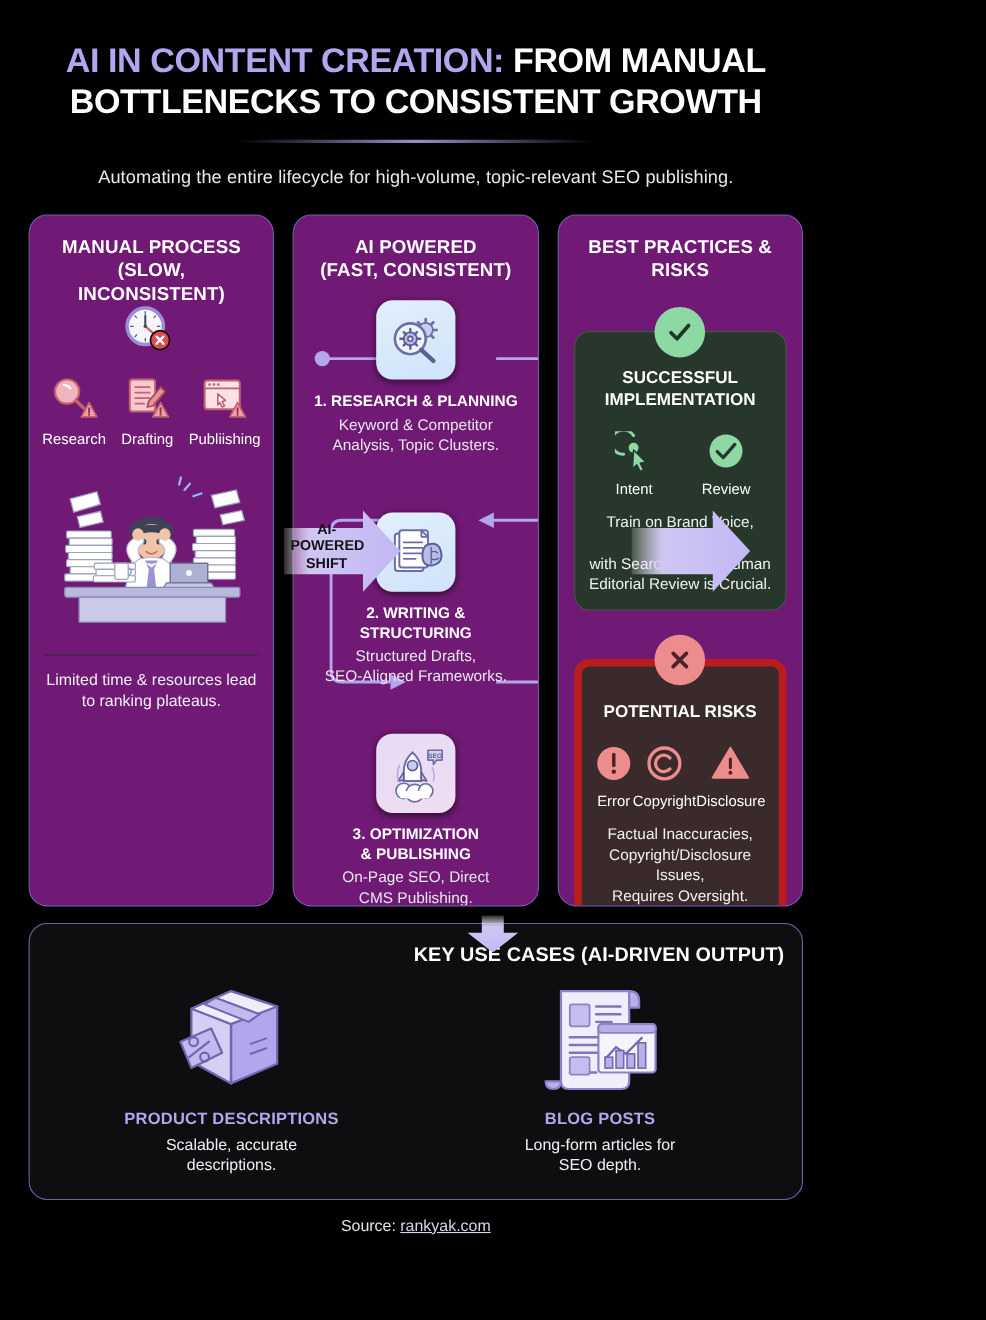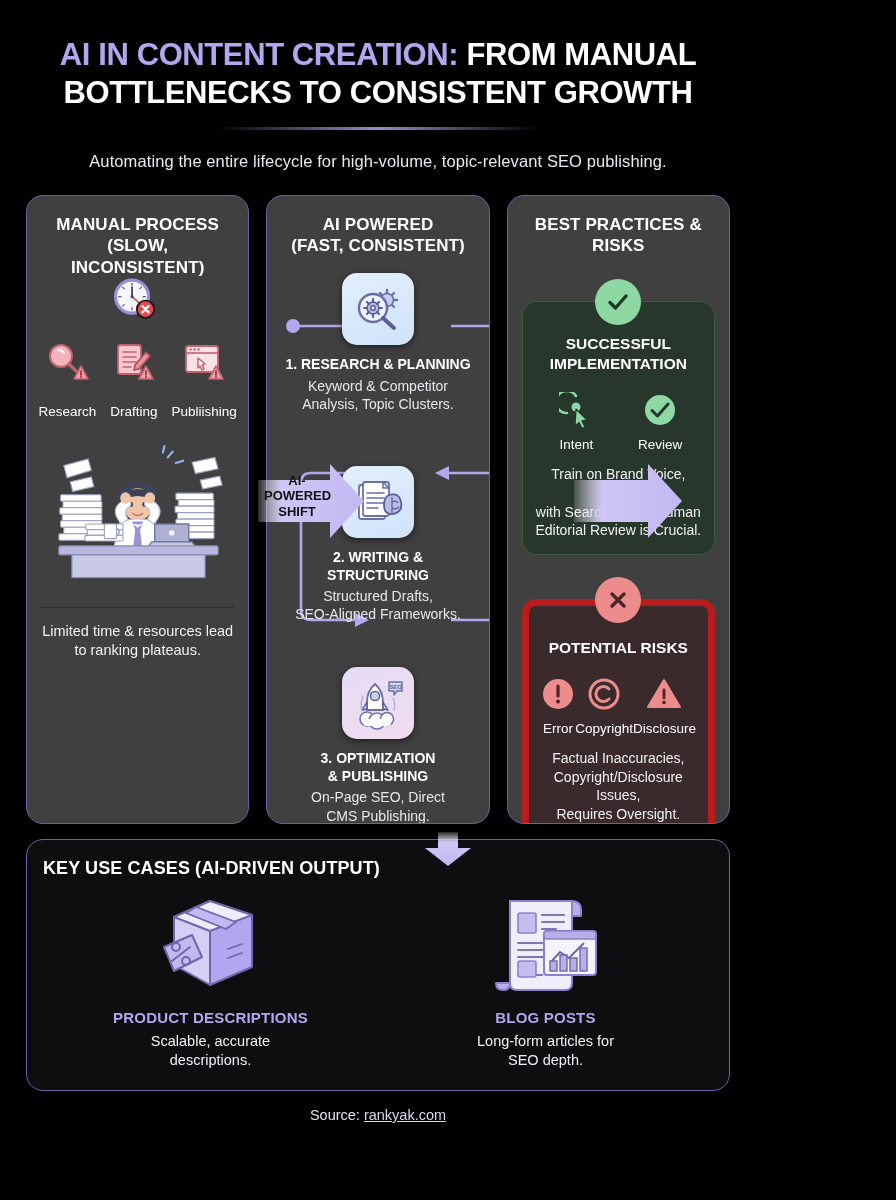--- a/index.html
+++ b/index.html
@@ -18,33 +18,33 @@
   .title .accent{color:#b3a6ef;}
   .divider{
     width:322px;height:3px;margin:15px auto 0;border-radius:3px;
     background:linear-gradient(90deg,rgba(179,166,239,0) 0%,rgba(179,166,239,.85) 50%,rgba(179,166,239,0) 100%);
   }
   .subtitle{margin-top:22px;font-size:16.5px;color:#e9e9ee;letter-spacing:.1px;}
 
   
   .columns{display:flex;gap:17px;margin-top:24px;height:629px;}
   .panel{
-    flex:1;background:#404040;border:1.5px solid #6f5fa8;border-radius:17px;
+    flex:1;background:#701a75;border:1.5px solid #6f5fa8;border-radius:17px;
     padding:18px 14px 14px;position:relative;overflow:hidden;
   }
   .panel-title{
     text-align:center;font-size:17px;font-weight:bold;line-height:1.28;
     letter-spacing:.1px;color:#ffffff;
   }
 
   
   .manual-icons{display:flex;justify-content:center;gap:14px;margin-top:48px;align-items:flex-end;}
   .mi{width:72px;text-align:center;position:relative;}
   .mi .glyph{height:58px;display:flex;align-items:flex-end;justify-content:center;position:relative;}
-  .mi .cap{font-size:13.5px;color:#ffffff;margin-top:19px;}
+  .mi .cap{font-size:13.5px;color:#ffffff;margin-top:7px;}
   .clock-wrap{position:absolute;left:0;right:0;top:-58px;display:flex;justify-content:center;}
 
   .desk-scene{margin-top:8px;display:flex;justify-content:center;}
   .manual-note{
     margin-top:12px;padding-top:14px;text-align:center;font-size:14.5px;
     line-height:1.35;color:#f0f0f4;
     border-top:1px solid #2a2a30;
   }
 
   
@@ -91,21 +91,21 @@
   .card-note{margin-top:13px;font-size:14px;line-height:1.33;color:#f1f1f4;}
 
   
   .down-arrow{position:absolute;left:424px;top:832px;z-index:6;}
 
   
   .bottom{
     margin-top:15px;background:#0e0e10;border:1.5px solid #6f5fa8;border-radius:17px;
     padding:18px 16px 20px;
   }
-  .bottom-title{text-align:left;font-size:18px;font-weight:bold;color:#ffffff;letter-spacing:.1px;}
+  .bottom-title{text-align:right;font-size:18px;font-weight:bold;color:#ffffff;letter-spacing:.1px;}
   .use-cases{display:flex;margin-top:14px;}
   .uc{flex:1;text-align:center;}
   .uc .art{height:104px;display:flex;align-items:center;justify-content:center;}
   .uc .uc-title{margin-top:12px;font-size:15px;font-weight:bold;color:#b3a6ef;letter-spacing:.2px;}
   .uc .uc-desc{margin-top:6px;font-size:14.5px;line-height:1.32;color:#f0f0f4;}
 
   
   .footer{margin-top:16px;text-align:center;font-size:14.5px;color:#e4e4ea;}
   .footer .link{color:#d8d6ee;text-decoration:underline;}
 </style>

